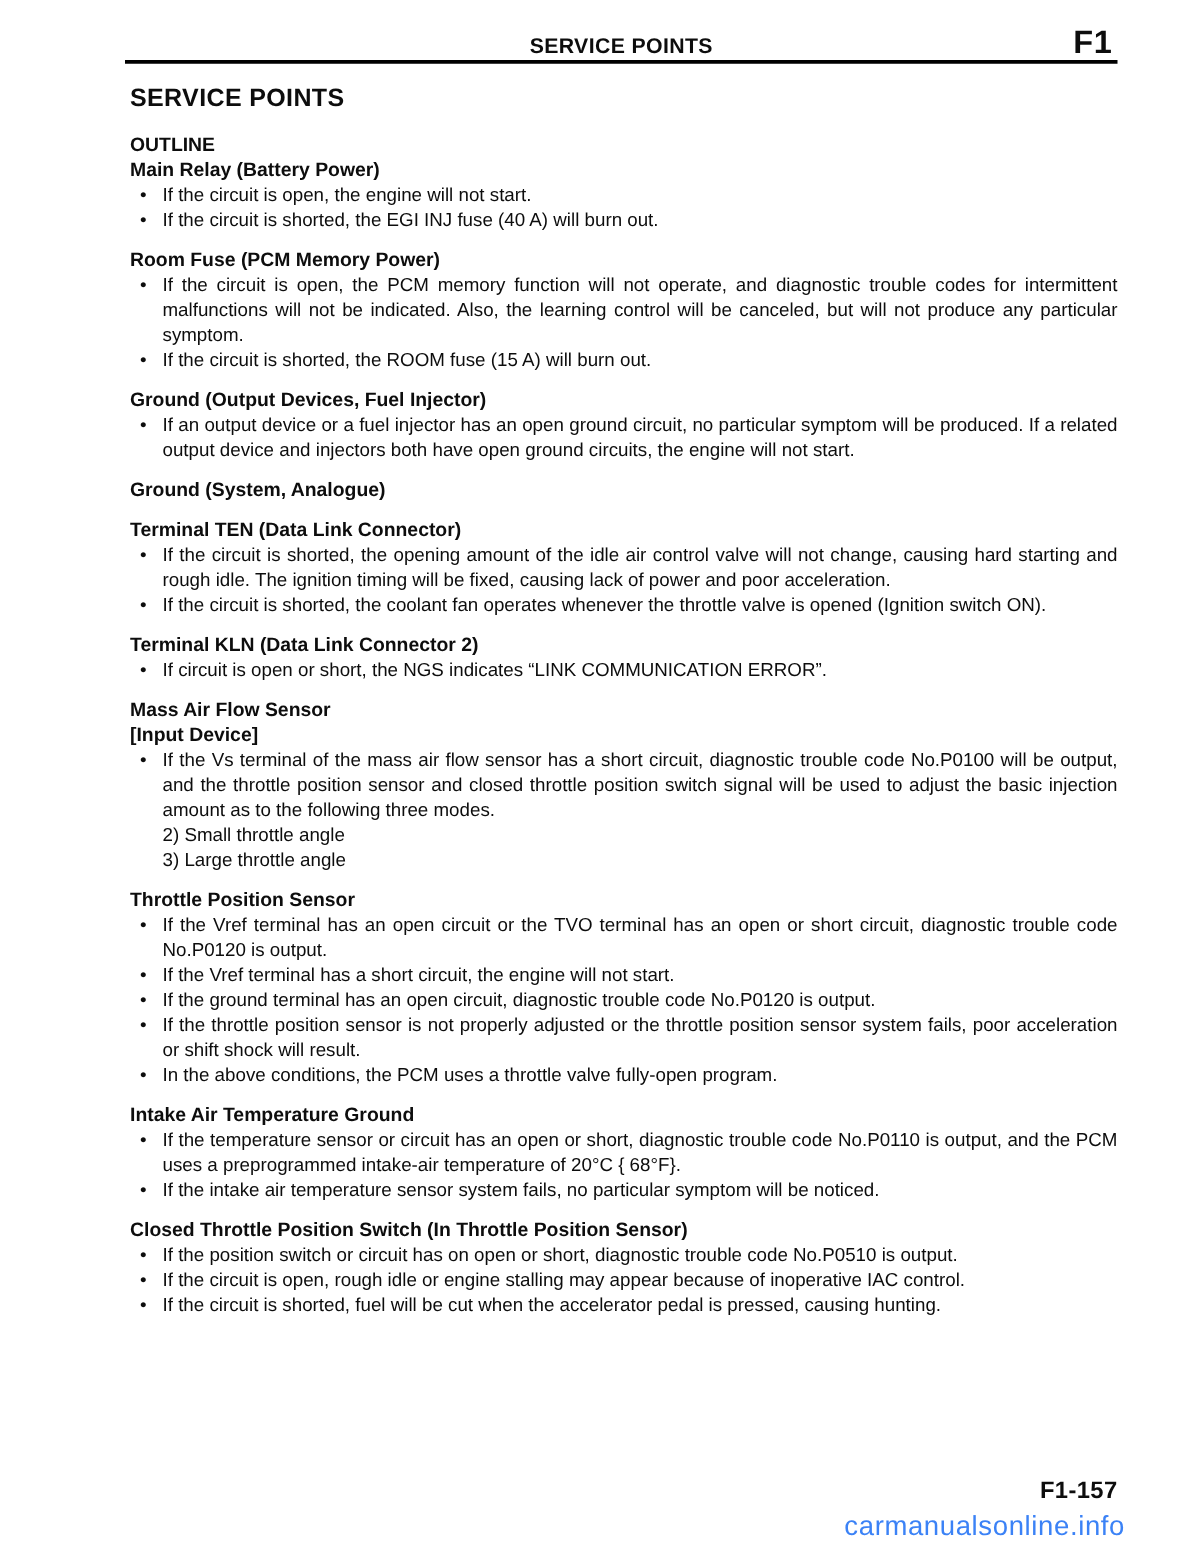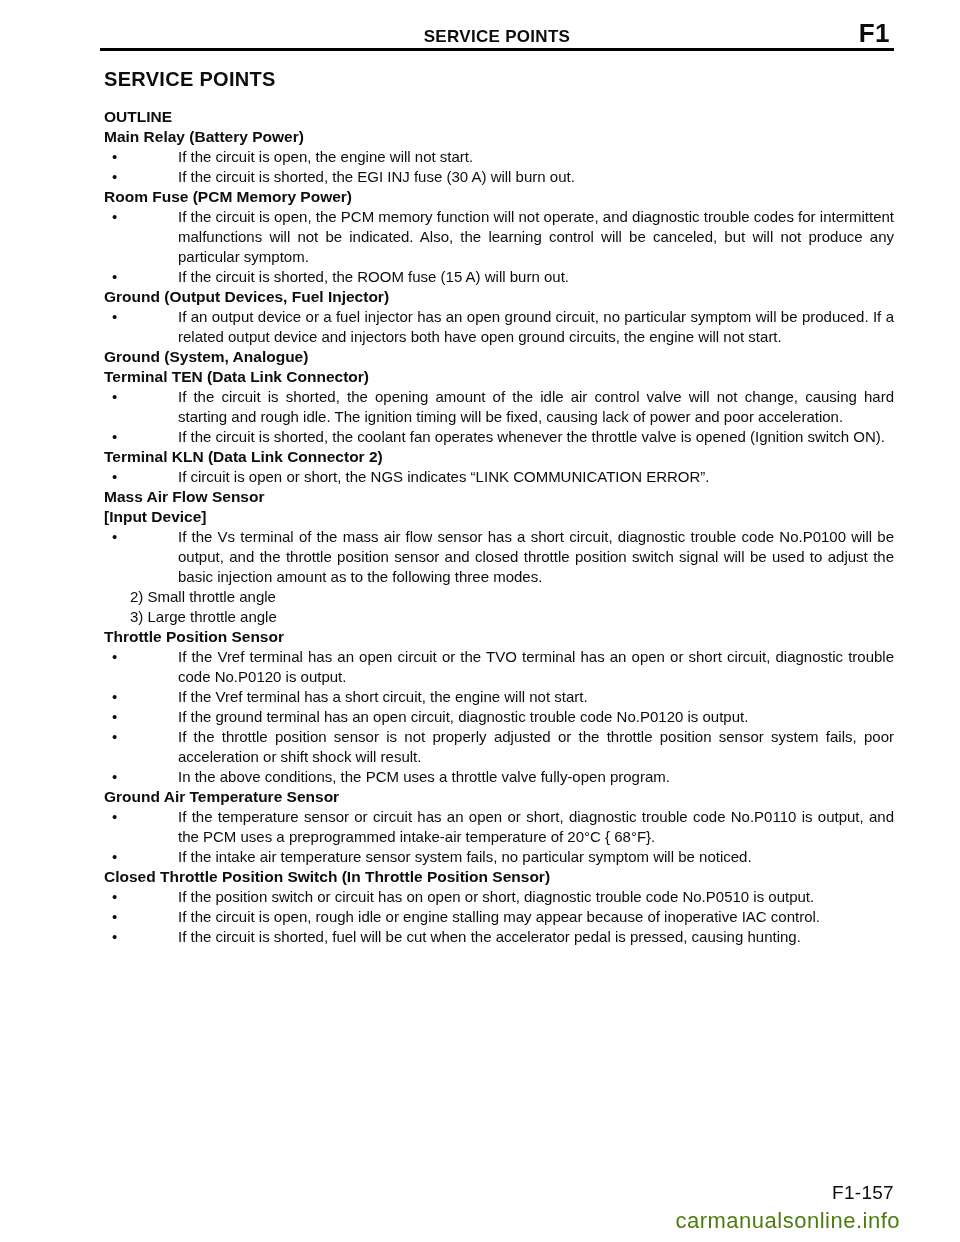--- a/index.html
+++ b/index.html
@@ -26,43 +26,43 @@
   .hdr-rule {
     position: absolute; top: 48px; left: 100px; right: 66px;
     border-top: 3px solid #000;
   }
   .content {
     position: absolute; top: 68px; left: 104px; right: 66px;
   }
   .doc-title {
     font-size: 20px; font-weight: bold; margin: 0 0 16px 0; letter-spacing: 0.3px;
   }
-  .section { }
+  .section { margin-top: 12px; }
   .section.first { margin-top: 0; }
   .section-heading {
     font-weight: bold; font-size: 15.5px; line-height: 20px;
   }
   .bullet {
-    display: flex; font-size: 15px; line-height: 20px; gap: 48px;
+    display: flex; font-size: 15px; line-height: 20px;
   }
   .marker {
     flex: 0 0 26px; width: 26px; padding-left: 8px;
   }
   .marker::before { content: "\2022"; font-size: 15px; }
   .bullet-text { flex: 1; text-align: justify; }
   .sub-item {
     padding-left: 26px; font-size: 15px; line-height: 20px;
   }
   .page-footer {
     position: absolute; right: 66px; bottom: 38px;
-    font-weight: normal; font-size: 19px; letter-spacing: 0.3px; text-align: right;
+    font-weight: bold; font-size: 19px; letter-spacing: 0.3px; text-align: right;
   }
   .watermark {
     position: absolute; right: 60px; bottom: 8px;
-    font-size: 22px; color: #4d7c0f; letter-spacing: 0.5px;
+    font-size: 22px; color: #3b82f6; letter-spacing: 0.5px;
   }
 </style>
 </head>
 <body>
 
 <div class="page">
 
   <div class="page-header">
     <div class="hdr-title">SERVICE POINTS</div>
     <div class="hdr-code">F1</div>
@@ -74,21 +74,21 @@
     <div id="sections">
         <section class="section first">
           <div class="section-heading">OUTLINE</div>
           <div class="section-heading">Main Relay (Battery Power)</div>
           <div class="bullet">
             <span class="marker"></span>
             <span class="bullet-text">If the circuit is open, the engine will not start.</span>
           </div>
           <div class="bullet">
             <span class="marker"></span>
-            <span class="bullet-text">If the circuit is shorted, the EGI INJ fuse (30 A) will burn out.</span>
+            <span class="bullet-text">If the circuit is shorted, the EGI INJ fuse (40 A) will burn out.</span>
           </div>
         </section>
         <section class="section">
           <div class="section-heading">Room Fuse (PCM Memory Power)</div>
           <div class="bullet">
             <span class="marker"></span>
             <span class="bullet-text">If the circuit is open, the PCM memory function will not operate, and diagnostic trouble codes for intermittent malfunctions will not be indicated. Also, the learning control will be canceled, but will not produce any particular symptom.</span>
           </div>
           <div class="bullet">
             <span class="marker"></span>
@@ -150,21 +150,21 @@
           <div class="bullet">
             <span class="marker"></span>
             <span class="bullet-text">If the throttle position sensor is not properly adjusted or the throttle position sensor system fails, poor acceleration or shift shock will result.</span>
           </div>
           <div class="bullet">
             <span class="marker"></span>
             <span class="bullet-text">In the above conditions, the PCM uses a throttle valve fully-open program.</span>
           </div>
         </section>
         <section class="section">
-          <div class="section-heading">Ground Air Temperature Sensor</div>
+          <div class="section-heading">Intake Air Temperature Ground</div>
           <div class="bullet">
             <span class="marker"></span>
             <span class="bullet-text">If the temperature sensor or circuit has an open or short, diagnostic trouble code No.P0110 is output, and the PCM uses a preprogrammed intake-air temperature of 20°C { 68°F}.</span>
           </div>
           <div class="bullet">
             <span class="marker"></span>
             <span class="bullet-text">If the intake air temperature sensor system fails, no particular symptom will be noticed.</span>
           </div>
         </section>
         <section class="section">

